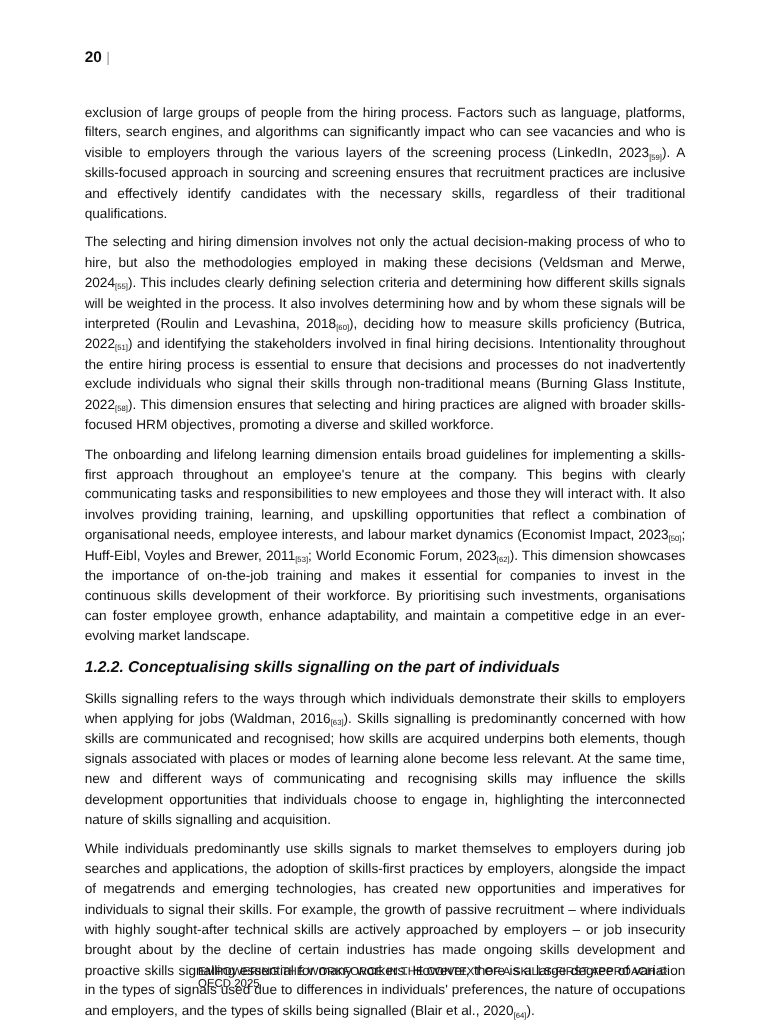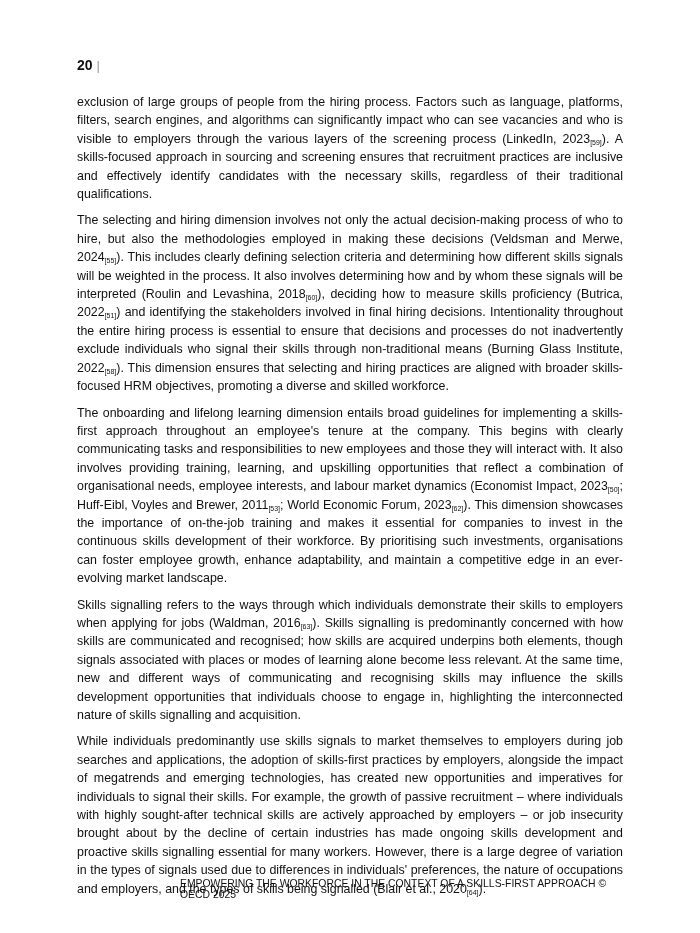--- a/index.html
+++ b/index.html
@@ -1,38 +1,39 @@
 <!DOCTYPE html>
 <html><head>
 <meta charset="utf-8">
 <style>
   html, body { margin: 0; padding: 0; background: #ffffff; }
   body { width: 700px; height: 933px; position: relative; overflow: hidden;
          font-family: "Liberation Sans", sans-serif; color: #111; }
-  .page-num { position: absolute; left: 77px; top: 57px; font-size: 14px; font-weight: bold; }
+  .page-num { position: absolute; left: 77px; top: 43px; font-size: 14px; font-weight: bold; }
   .page-num .bar { font-weight: normal; color: #999; margin-left: 4px; font-size: 13px; }
   .content { position: absolute; left: 77px; top: 93px; width: 546px; }
   p { margin: 0 0 8px 0; font-size: 12.4px; line-height: 18.4px; text-align: justify; }
   p b { font-weight: normal; }
   sub.ref { font-size: 7px; vertical-align: -2px; line-height: 0; }
   h3 { margin: 10px 0 10px 0; font-size: 14.2px; font-style: italic; font-weight: bold; line-height: 18px; }
   .footer { position: absolute; left: 180px; top: 878px; width: 443px; text-align: left; font-size: 10.4px; letter-spacing: 0; }
 </style>
 </head>
 <body>
 
 <div class="page-num"><span>20</span><span class="bar">|</span></div>
 
 <div class="content">
   <p><span>exclusion of large groups of people from the hiring process. Factors such as language, platforms, filters, search engines, and algorithms can significantly impact who can see vacancies and who is visible to employers through the various layers of the screening process (LinkedIn, 2023</span><sub class="ref">[59]</sub><span>). A skills-focused approach in sourcing and screening ensures that recruitment practices are inclusive and effectively identify candidates with the necessary skills, regardless of their traditional qualifications.</span></p>
 
   <p><b>The selecting and hiring dimension</b><span> involves not only the actual decision-making process of who to hire, but also the methodologies employed in making these decisions (Veldsman and Merwe, 2024</span><sub class="ref">[55]</sub><span>). This includes clearly defining selection criteria and determining how different skills signals will be weighted in the process. It also involves determining how and by whom these signals will be interpreted (Roulin and Levashina, 2018</span><sub class="ref">[60]</sub><span>), deciding how to measure skills proficiency (Butrica, 2022</span><sub class="ref">[51]</sub><span>) and identifying the stakeholders involved in final hiring decisions. Intentionality throughout the entire hiring process is essential to ensure that decisions and processes do not inadvertently exclude individuals who signal their skills through non-traditional means (Burning Glass Institute, 2022</span><sub class="ref">[58]</sub><span>). This dimension ensures that selecting and hiring practices are aligned with broader skills-focused HRM objectives, promoting a diverse and skilled workforce.</span></p>
 
   <p><b>The onboarding and lifelong learning dimension</b><span> entails broad guidelines for implementing a skills-first approach throughout an employee's tenure at the company. This begins with clearly communicating tasks and responsibilities to new employees and those they will interact with. It also involves providing training, learning, and upskilling opportunities that reflect a combination of organisational needs, employee interests, and labour market dynamics (Economist Impact, 2023</span><sub class="ref">[50]</sub><span>; Huff-Eibl, Voyles and Brewer, 2011</span><sub class="ref">[53]</sub><span>; World Economic Forum, 2023</span><sub class="ref">[62]</sub><span>). This dimension showcases the importance of on-the-job training and makes it essential for companies to invest in the continuous skills development of their workforce. By prioritising such investments, organisations can foster employee growth, enhance adaptability, and maintain a competitive edge in an ever-evolving market landscape.</span></p>
 
+  <h3>1.2.2. Conceptualising skills signalling on the part of individuals</h3>
 
   <p><span>Skills signalling refers to the ways through which individuals demonstrate their skills to employers when applying for jobs (Waldman, 2016</span><sub class="ref">[63]</sub><span>). Skills signalling is predominantly concerned with how skills are communicated and recognised; how skills are acquired underpins both elements, though signals associated with places or modes of learning alone become less relevant. At the same time, new and different ways of communicating and recognising skills may influence the skills development opportunities that individuals choose to engage in, highlighting the interconnected nature of skills signalling and acquisition.</span></p>
 
   <p><span>While individuals predominantly use skills signals to market themselves to employers during job searches and applications, the adoption of skills-first practices by employers, alongside the impact of megatrends and emerging technologies, has created new opportunities and imperatives for individuals to signal their skills. For example, the growth of passive recruitment – where individuals with highly sought-after technical skills are actively approached by employers – or job insecurity brought about by the decline of certain industries has made ongoing skills development and proactive skills signalling essential for many workers. However, there is a large degree of variation in the types of signals used due to differences in individuals' preferences, the nature of occupations and employers, and the types of skills being signalled (Blair et al., 2020</span><sub class="ref">[64]</sub><span>).</span></p>
 
 </div>
 
 <div class="footer">EMPOWERING THE WORKFORCE IN THE CONTEXT OF A SKILLS-FIRST APPROACH © OECD 2025</div>
 
 </body></html>

